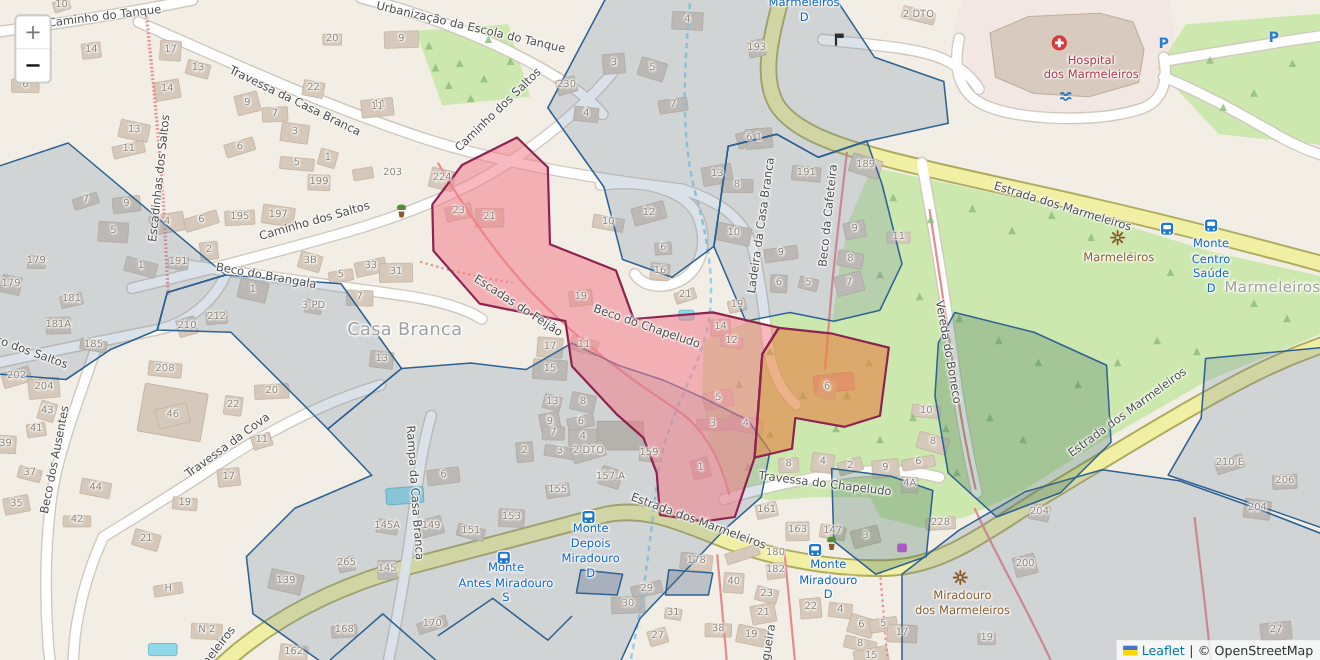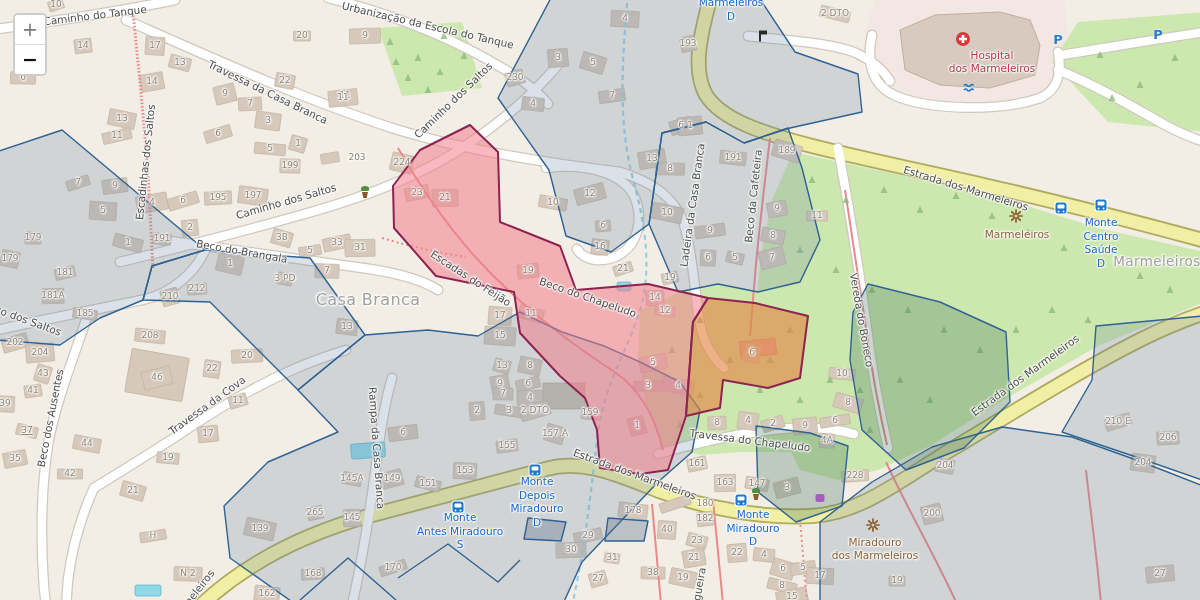--- a/index.html
+++ b/index.html
@@ -528,21 +528,21 @@
       <div class="lbl hn" style="left: 10px; top: 258px; --r: 0deg;">179</div>
       <div class="lbl hn" style="left: 65px; top: 272px; --r: 0deg;">181</div>
       <div class="lbl hn" style="left: 53px; top: 295px; --r: 0deg;">181A</div>
       <div class="lbl hn" style="left: 85px; top: 313px; --r: 0deg;">185</div>
       <div class="lbl hn" style="left: 15px; top: 342px; --r: 0deg;">202</div>
       <div class="lbl hn" style="left: 40px; top: 352px; --r: 0deg;">204</div>
       <div class="lbl hn" style="left: 150px; top: 335px; --r: 0deg;">208</div>
       <div class="lbl hn" style="left: 43px; top: 373px; --r: 0deg;">43</div>
       <div class="lbl hn" style="left: 33px; top: 390px; --r: 0deg;">41</div>
       <div class="lbl hn" style="left: 5px; top: 403px; --r: 0deg;">39</div>
-      <div class="lbl hn" style="left: 27px; top: 430px; text-decoration: underline; --r: 0deg;">37</div>
+      <div class="lbl hn" style="left: 27px; top: 430px; --r: 0deg;">37</div>
       <div class="lbl hn" style="left: 15px; top: 458px; --r: 0deg;">35</div>
       <div class="lbl hn" style="left: 70px; top: 473px; --r: 0deg;">42</div>
       <div class="lbl hn" style="left: 87px; top: 443px; --r: 0deg;">44</div>
       <div class="lbl hn" style="left: 157px; top: 377px; --r: 0deg;">46</div>
       <div class="lbl hn" style="left: 247px; top: 355px; --r: 0deg;">20</div>
       <div class="lbl hn" style="left: 212px; top: 368px; --r: 0deg;">22</div>
       <div class="lbl hn" style="left: 238px; top: 400px; --r: 0deg;">11</div>
       <div class="lbl hn" style="left: 208px; top: 433px; --r: 0deg;">17</div>
       <div class="lbl hn" style="left: 168px; top: 457px; --r: 0deg;">19</div>
       <div class="lbl hn" style="left: 133px; top: 490px; --r: 0deg;">21</div>
@@ -664,13 +664,22 @@
       <div class="icon" style="left: 764px; top: 36px;">
         <span class="i-flag"></span>
       </div>
     </div>
 
   <div class="zoomctl">
     <a class="zin">+</a>
     <a class="zout">−</a>
   </div>
 
+  <div class="attribution">
+    <span class="flag">
+        <span class="f-b"></span>
+        <span class="f-y"></span>
+      </span>
+    <a class="lf-link">Leaflet</a>
+    <span>|</span>
+    <a class="osm-link">© OpenStreetMap</a>
+  </div>
 </div>
 
 </body></html>

